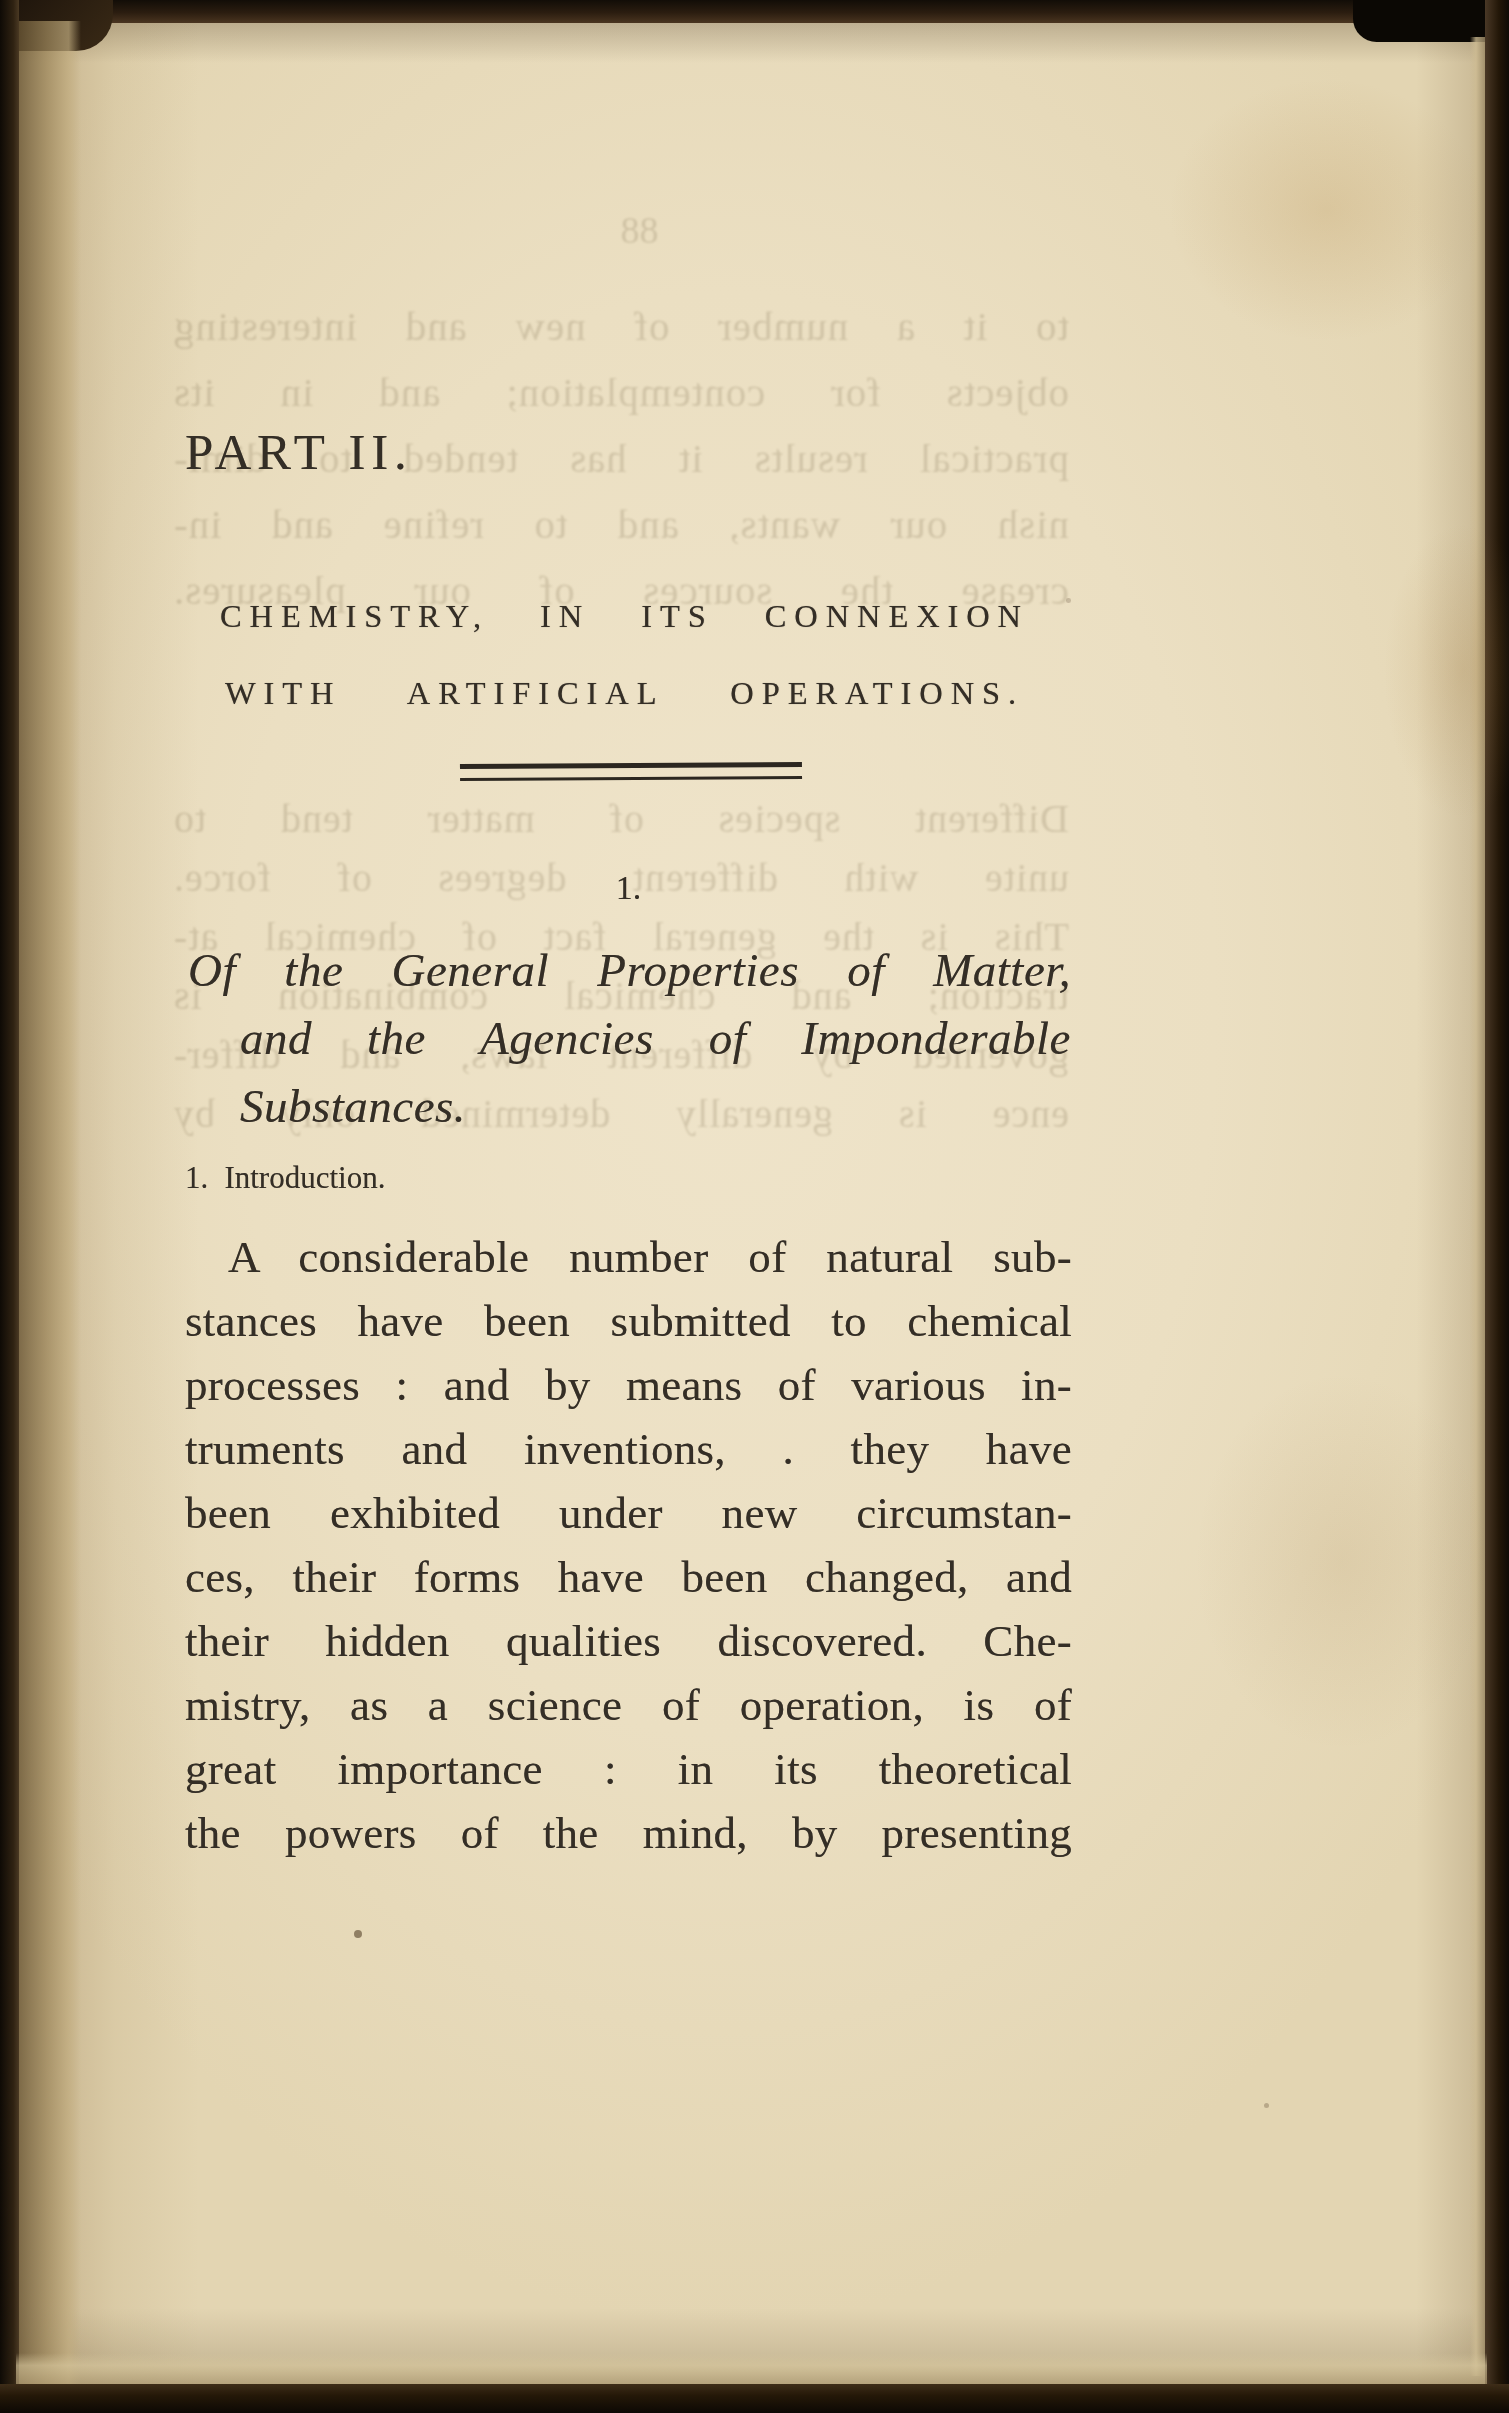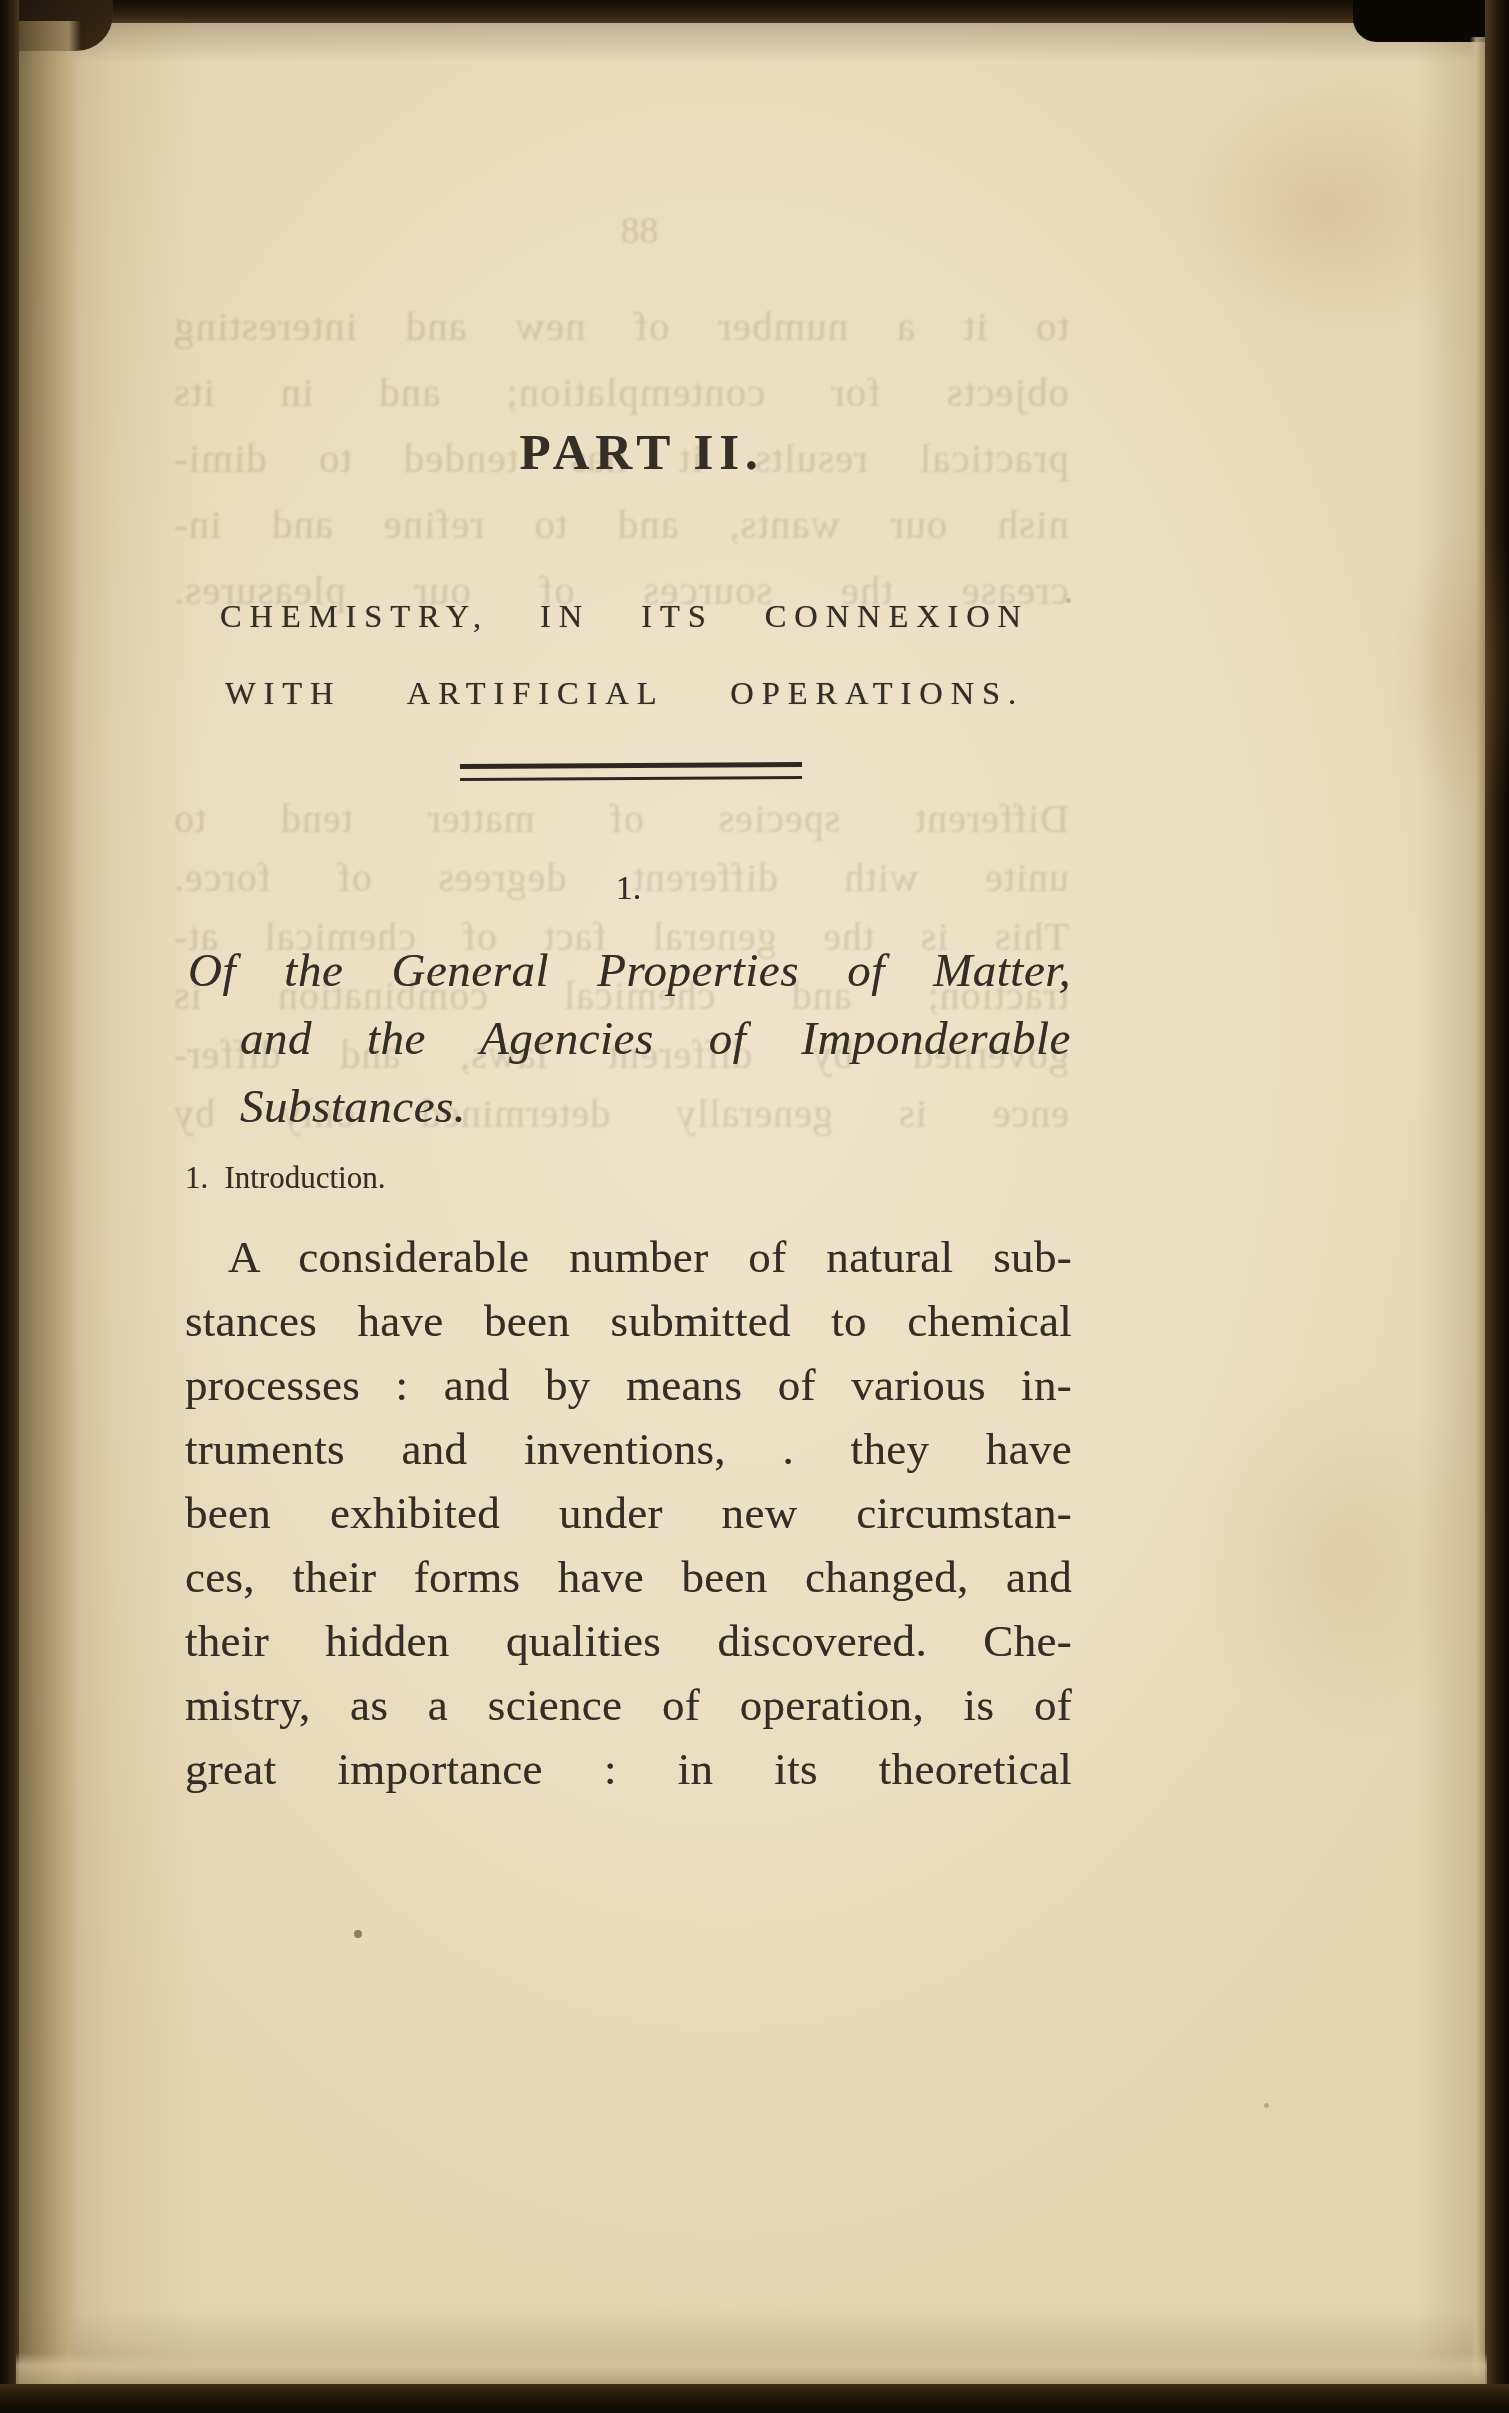--- a/index.html
+++ b/index.html
@@ -41,21 +41,21 @@
   .ghost{position:absolute;transform:scaleX(-1);filter:blur(1px);opacity:.21;color:#6f5f40;}
   .ghost .gline{text-align:justify;text-align-last:justify;}
   .ghost-pagenum{left:587px;top:208px;width:105px;text-align:center;font-size:38px;}
   .ghost-top{left:173px;top:293px;width:896px;font-size:41px;line-height:66px;letter-spacing:1px;}
   .ghost-mid{left:173px;top:789px;width:896px;font-size:40px;line-height:59px;letter-spacing:1px;}
   
   .textblock{
     position:absolute;left:185px;top:0;width:887px;height:100%;
     color:#342e26;text-shadow:0 0 0.6px rgba(52,46,38,.50);
   }
-  .part-heading{position:absolute;top:423px;left:13px;width:100%;text-align:center;font-size:51px;font-weight:bold;letter-spacing:5.8px;}
+  .part-heading{position:absolute;top:423px;left:0;width:100%;text-align:left;font-size:51px;font-weight:normal;letter-spacing:5.8px;}
   .ch-line{position:absolute;font-size:32.5px;letter-spacing:7.9px;word-spacing:15.7px;text-align:justify;text-align-last:justify;text-shadow:0 0 0.8px rgba(52,46,38,.6);}
   .ch1{top:598px;left:35px;width:809px;}
   .ch2{top:675px;left:40px;width:799px;}
   .rule{position:absolute;top:763px;left:275px;width:342px;height:9px;border-top:5.2px solid #2c2720;border-bottom:3.1px solid #2c2720;transform:rotate(-0.35deg);}
   .sec-num{position:absolute;top:869px;left:0;width:100%;text-align:center;font-size:34px;}
   .it-line{position:absolute;font-style:italic;font-size:47px;letter-spacing:0.5px;}
   .it1{top:943px;left:3.1px;width:883px;text-align:justify;text-align-last:justify;word-spacing:8.4px;}
   .it2{top:1011px;left:55px;width:831px;text-align:justify;text-align-last:justify;word-spacing:8.4px;}
   .it3{top:1079px;left:55px;}
   .subsec{position:absolute;top:1160px;left:0;width:100%;font-size:31px;word-spacing:8.4px;}
@@ -124,17 +124,18 @@
     <div class="bodytext">
       <div class="bline indent">A considerable number of natural sub-</div>
       <div class="bline">stances have been submitted to chemical</div>
       <div class="bline">processes : and by means of various in-</div>
       <div class="bline">truments and inventions, . they have</div>
       <div class="bline">been exhibited under new circumstan-</div>
       <div class="bline">ces, their forms have been changed, and</div>
       <div class="bline">their hidden qualities discovered. Che-</div>
       <div class="bline">mistry, as a science of operation, is of</div>
       <div class="bline">great importance : in its theoretical</div>
+      <div class="bline">the powers of the mind, by presenting</div>
     </div>
 
   </div>
 </div>
 
 
 </body></html>

